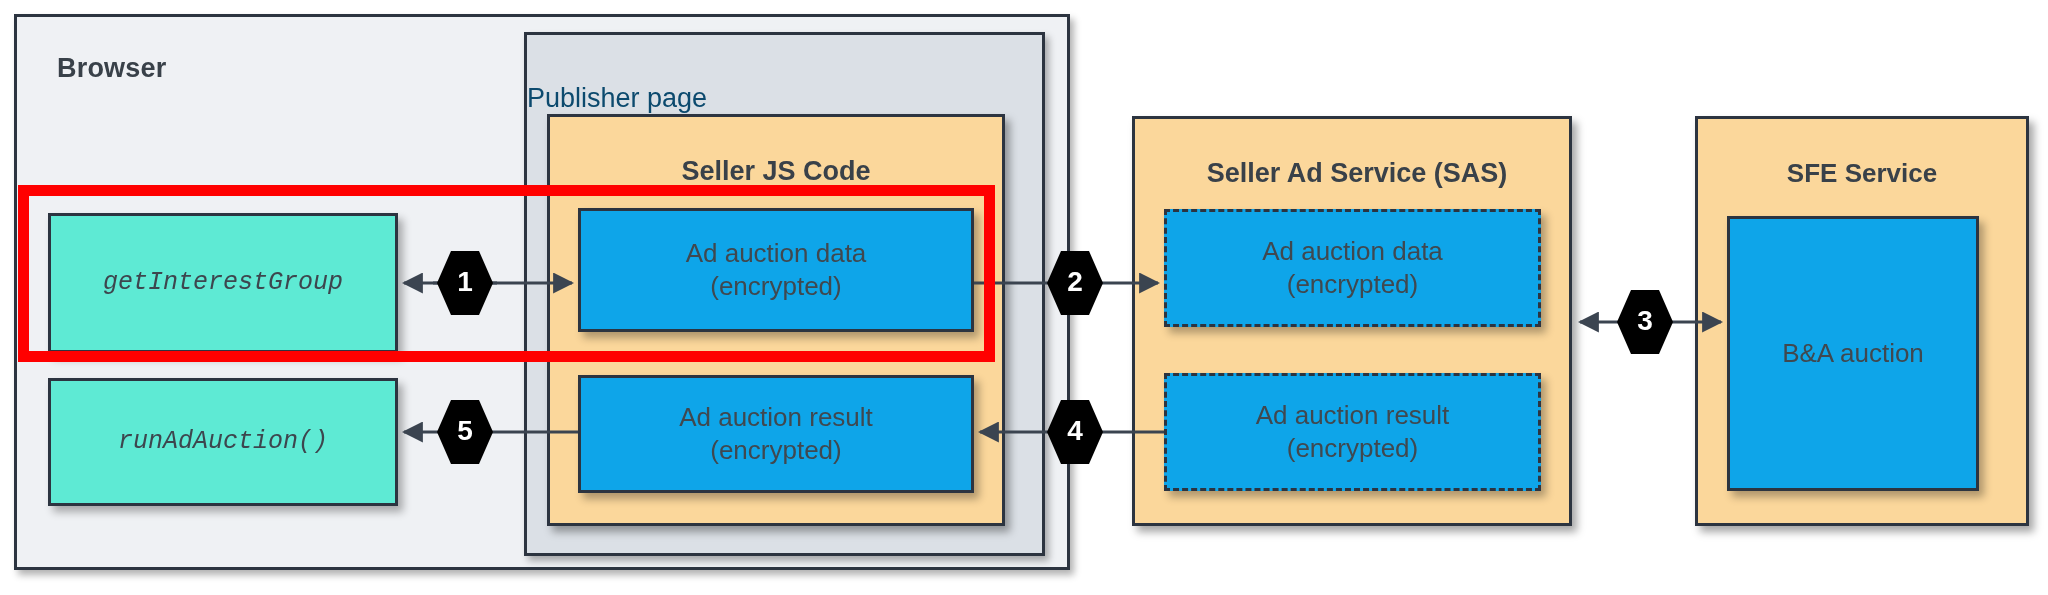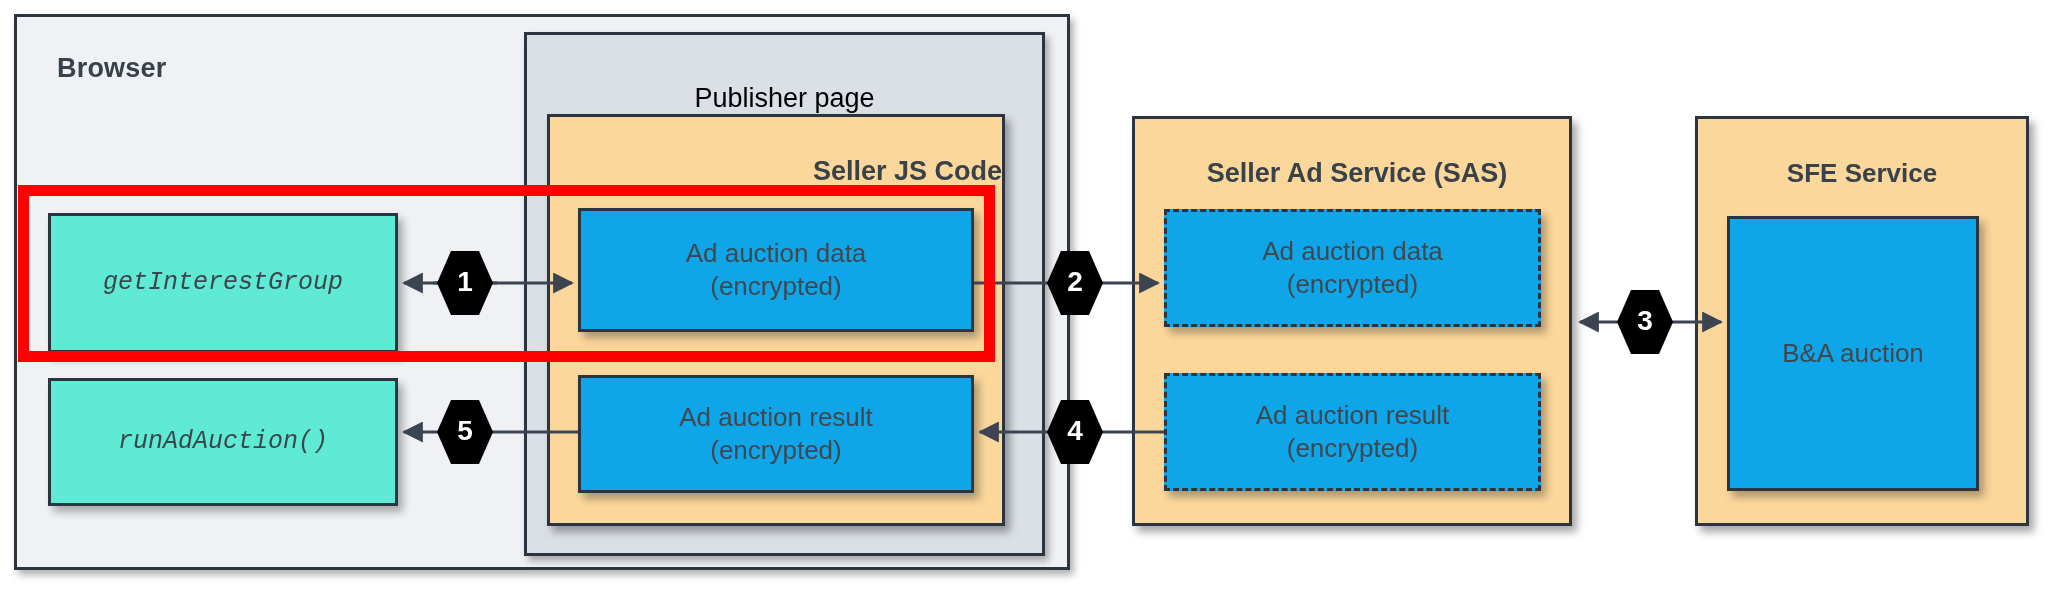--- a/index.html
+++ b/index.html
@@ -18,31 +18,31 @@
     position:absolute;left:40px;top:36px;
     font-size:27px;font-weight:bold;color:#394149;letter-spacing:.2px;
   }
 
   .pubpage{
     left:524px;top:32px;width:521px;height:524px;
     background:#dbe0e6;border:3px solid #2c3440;
     box-shadow:4px 5px 7px rgba(0,0,0,.30);
   }
   .pubpage-label{
-    position:absolute;left:0;right:0;top:48px;text-align:center;
-    font-size:27px;color:#000000;
+    position:absolute;left:0;right:0;top:48px;text-align:left;
+    font-size:27px;color:#0c4a6e;
   }
 
   .sellerjs{
     left:547px;top:114px;width:458px;height:412px;
     background:#fbd79b;border:3px solid #2c3440;
     box-shadow:5px 6px 8px rgba(0,0,0,.35);
   }
   .sellerjs-label{
-    position:absolute;left:0;right:0;top:39px;text-align:right;
+    position:absolute;left:0;right:0;top:39px;text-align:center;
     font-size:27px;font-weight:bold;color:#394149;
   }
 
   .sas{
     left:1132px;top:116px;width:440px;height:410px;
     background:#fbd79b;border:3px solid #2c3440;
     box-shadow:5px 6px 8px rgba(0,0,0,.35);
   }
   .sas-label{
     position:absolute;left:0;right:0;top:39px;text-align:center;

